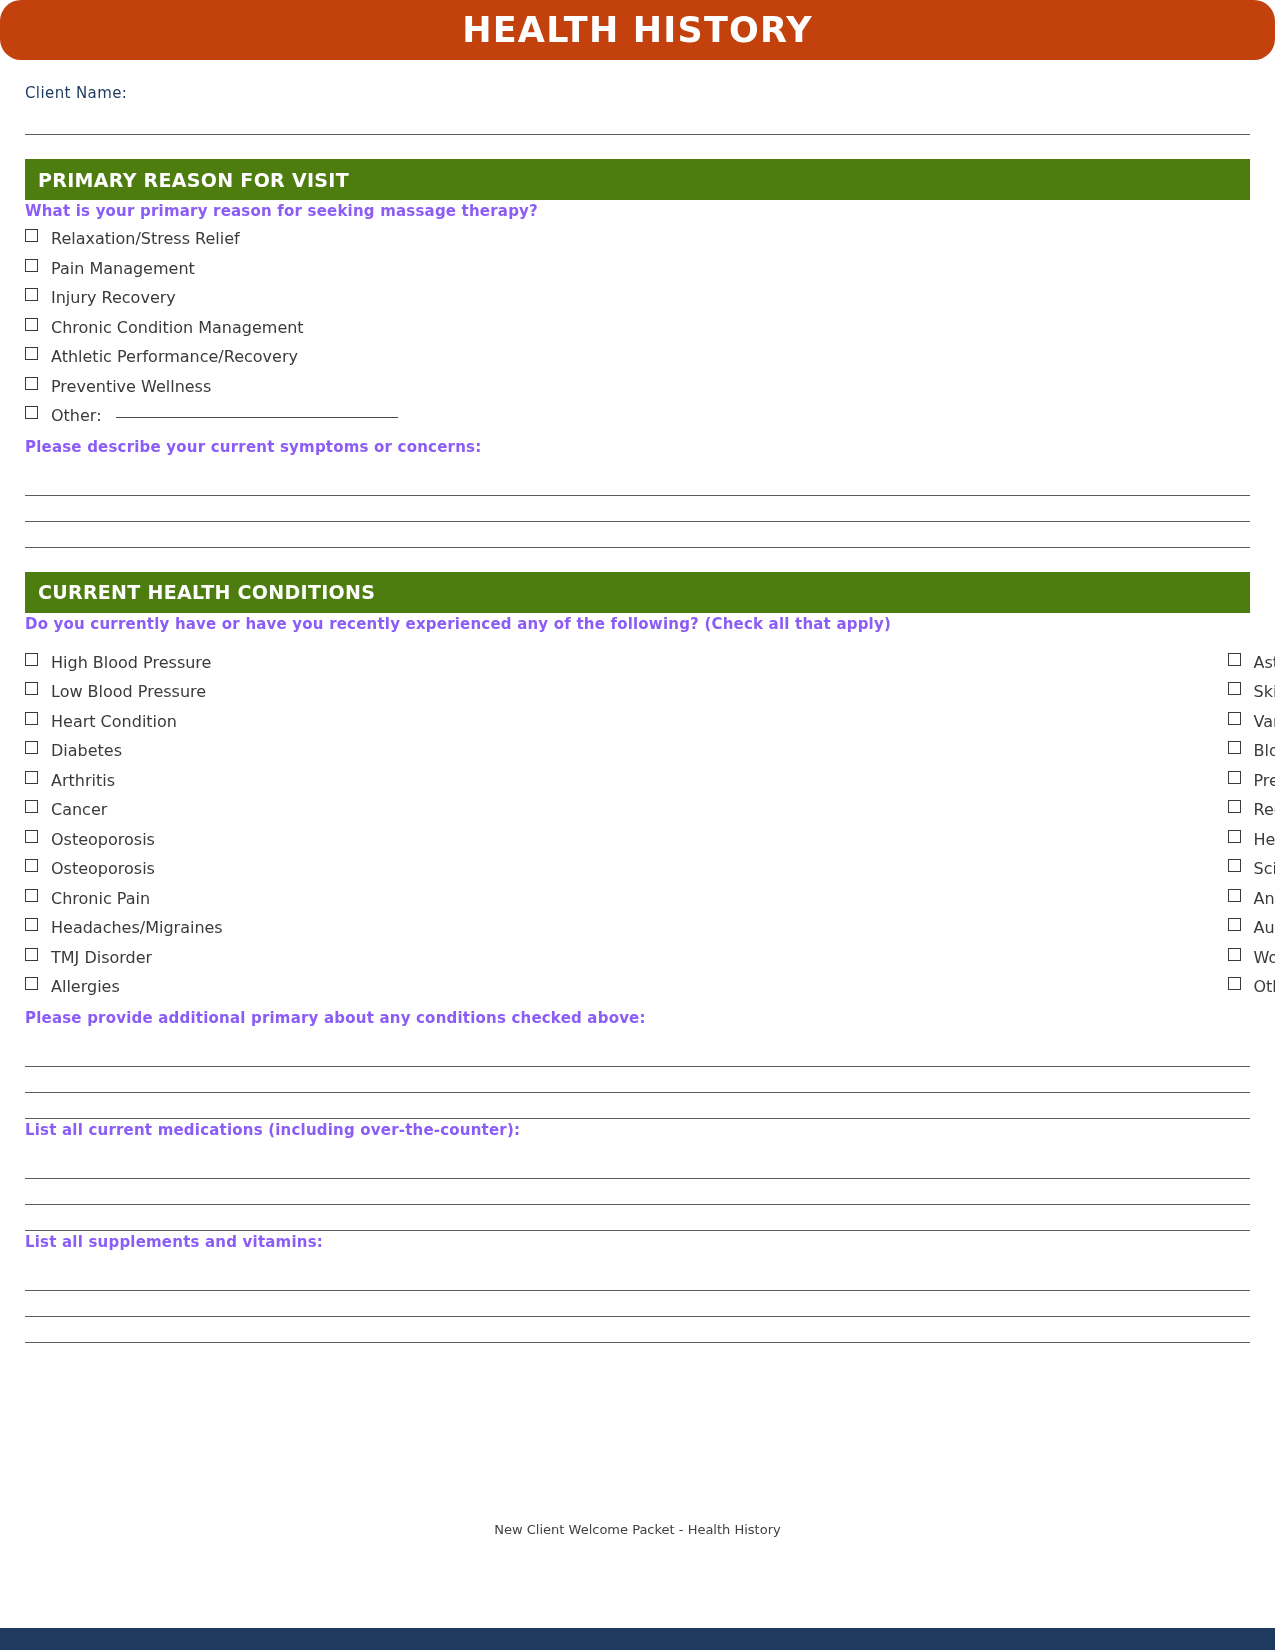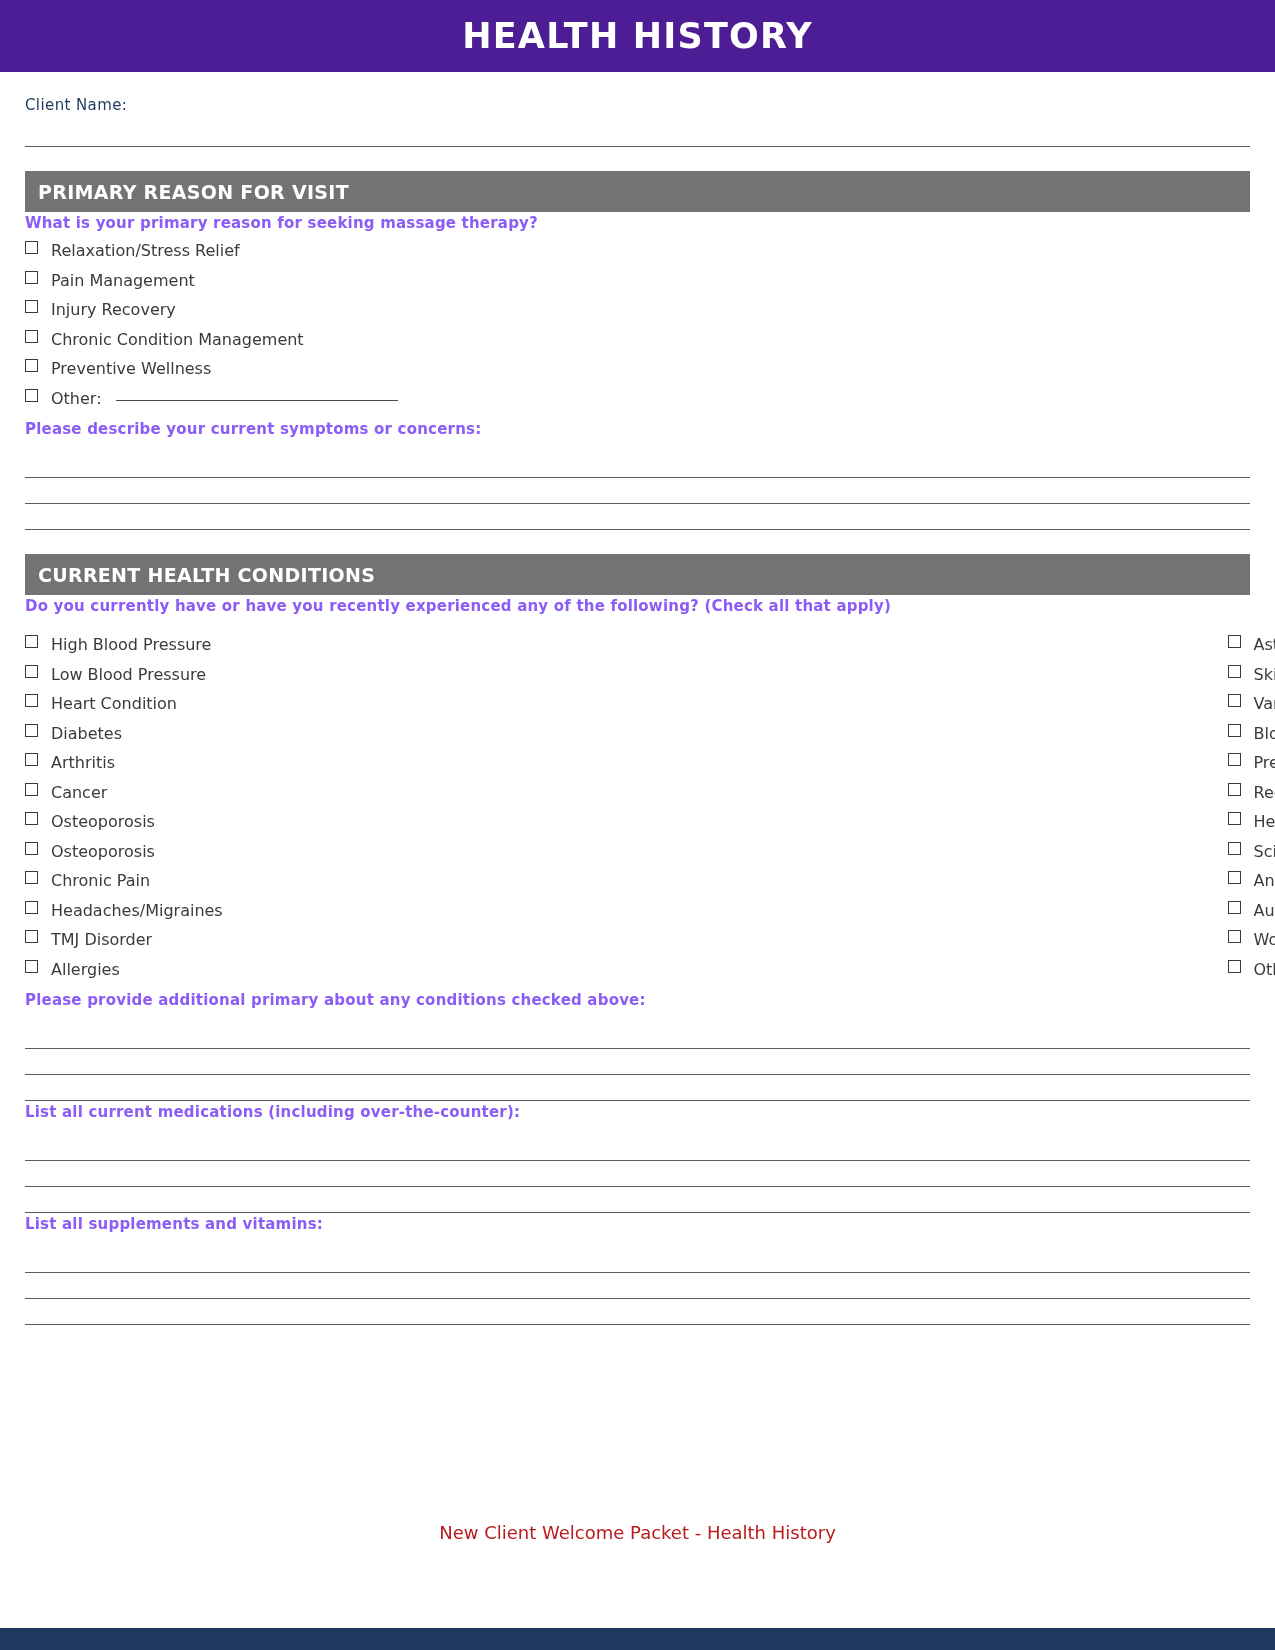--- a/index.html
+++ b/index.html
@@ -9,25 +9,26 @@
     height: 1650px;
     background: #ffffff;
     font-family: "DejaVu Sans", sans-serif;
     color: #333333;
     position: relative;
     overflow: hidden;
   }
 
   
   .page-banner {
-    background: #4c1d95;
-    height: 72px;
+    background: #c2410c;
+    height: 60px;
     display: flex;
     align-items: center;
     justify-content: center;
+    border-radius: 21px;
   }
   .page-banner-title {
     color: #ffffff;
     font-size: 35px;
     font-weight: bold;
     letter-spacing: 1.2px;
     font-family: "DejaVu Sans", sans-serif;
   }
 
   
@@ -44,21 +45,21 @@
     letter-spacing: 0.4px;
   }
   .rule {
     border-bottom: 1.3px solid #555c63;
     height: 1px;
     margin-top: 32px;
   }
 
   
   .section-bar {
-    background: #737373;
+    background: #4d7c0f;
     height: 41px;
     display: flex;
     align-items: center;
     padding-left: 13px;
     margin-top: 24px;
   }
   .section-bar-title {
     color: #ffffff;
     font-size: 19px;
     font-weight: bold;
@@ -119,22 +120,22 @@
     height: 26px;
   }
 
   
   .page-footer-text {
     position: absolute;
     left: 0;
     right: 0;
     top: 1522px;
     text-align: center;
-    font-size: 18px;
-    color: #b91c1c;
+    font-size: 13px;
+    color: #404040;
   }
   .footer-bar {
     position: absolute;
     left: 0;
     right: 0;
     bottom: 0;
     height: 22px;
     background: #1e3a5f;
   }
 </style>
@@ -170,20 +171,24 @@
     <div class="check-row">
       <span class="checkbox"></span>
       <span class="check-label">Injury Recovery</span>
     </div>
     <div class="check-row">
       <span class="checkbox"></span>
       <span class="check-label">Chronic Condition Management</span>
     </div>
     <div class="check-row">
       <span class="checkbox"></span>
+      <span class="check-label">Athletic Performance/Recovery</span>
+    </div>
+    <div class="check-row">
+      <span class="checkbox"></span>
       <span class="check-label">Preventive Wellness</span>
     </div>
     <div class="check-row">
       <span class="checkbox"></span>
       <span class="check-label">Other:</span>
       <span class="other-line w-short"></span>
     </div>
   </div>
 
   <div class="prompt">Please describe your current symptoms or concerns:</div>

